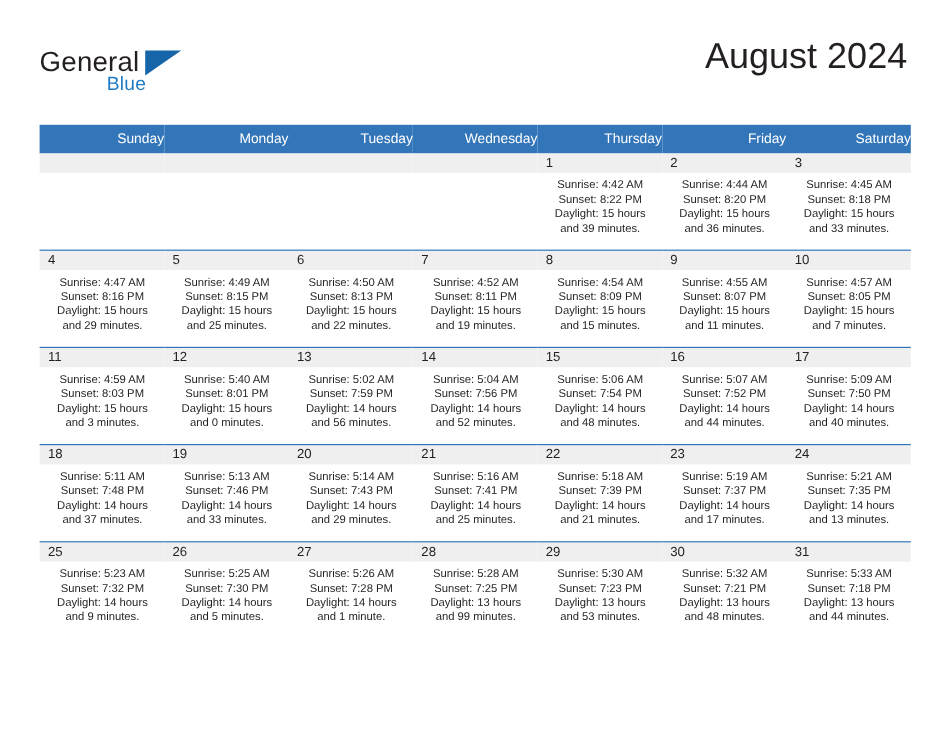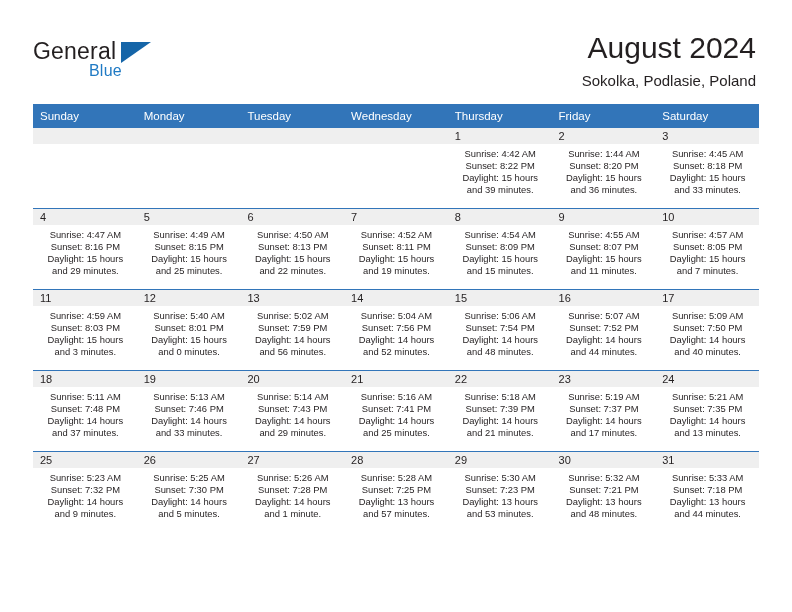--- a/index.html
+++ b/index.html
@@ -93,21 +93,21 @@
     top: 104px;
     width: 726px;
     border-collapse: collapse;
     table-layout: fixed;
   }
   .calendar th {
     background: #3275b9;
     color: #ffffff;
     font-size: 11.5px;
     font-weight: normal;
-    text-align: left;
+    text-align: right;
     padding: 6px 0 6px 7px;
     height: 10px;
     border: none;
   }
   .calendar td {
     width: 103.7px;
     height: 80px;
     vertical-align: top;
     padding: 0;
     border: none;
@@ -148,21 +148,20 @@
   <div class="header">
 
     <div class="logo">
       <span class="logo-general">General</span>
       <span class="logo-triangle"></span>
       <span class="logo-blue">Blue</span>
     </div>
 
     <div class="title-block">
       <div class="cal-title">August 2024</div>
-      <div class="cal-subtitle">Sokolka, Podlasie, Poland</div>
     </div>
 
   </div>
 
   <table class="calendar">
     <thead>
       <tr>
         <th>Sunday</th>
         <th>Monday</th>
         <th>Tuesday</th>
@@ -191,21 +190,21 @@
             <div class="cell-body">
               <div>Sunrise: 4:42 AM</div>
               <div>Sunset: 8:22 PM</div>
               <div>Daylight: 15 hours</div>
               <div>and 39 minutes.</div>
             </div>
           </td>
           <td>
             <div class="daynum-band">2</div>
             <div class="cell-body">
-              <div>Sunrise: 1:44 AM</div>
+              <div>Sunrise: 4:44 AM</div>
               <div>Sunset: 8:20 PM</div>
               <div>Daylight: 15 hours</div>
               <div>and 36 minutes.</div>
             </div>
           </td>
           <td>
             <div class="daynum-band">3</div>
             <div class="cell-body">
               <div>Sunrise: 4:45 AM</div>
               <div>Sunset: 8:18 PM</div>
@@ -436,21 +435,21 @@
               <div>Daylight: 14 hours</div>
               <div>and 1 minute.</div>
             </div>
           </td>
           <td>
             <div class="daynum-band">28</div>
             <div class="cell-body">
               <div>Sunrise: 5:28 AM</div>
               <div>Sunset: 7:25 PM</div>
               <div>Daylight: 13 hours</div>
-              <div>and 57 minutes.</div>
+              <div>and 99 minutes.</div>
             </div>
           </td>
           <td>
             <div class="daynum-band">29</div>
             <div class="cell-body">
               <div>Sunrise: 5:30 AM</div>
               <div>Sunset: 7:23 PM</div>
               <div>Daylight: 13 hours</div>
               <div>and 53 minutes.</div>
             </div>

